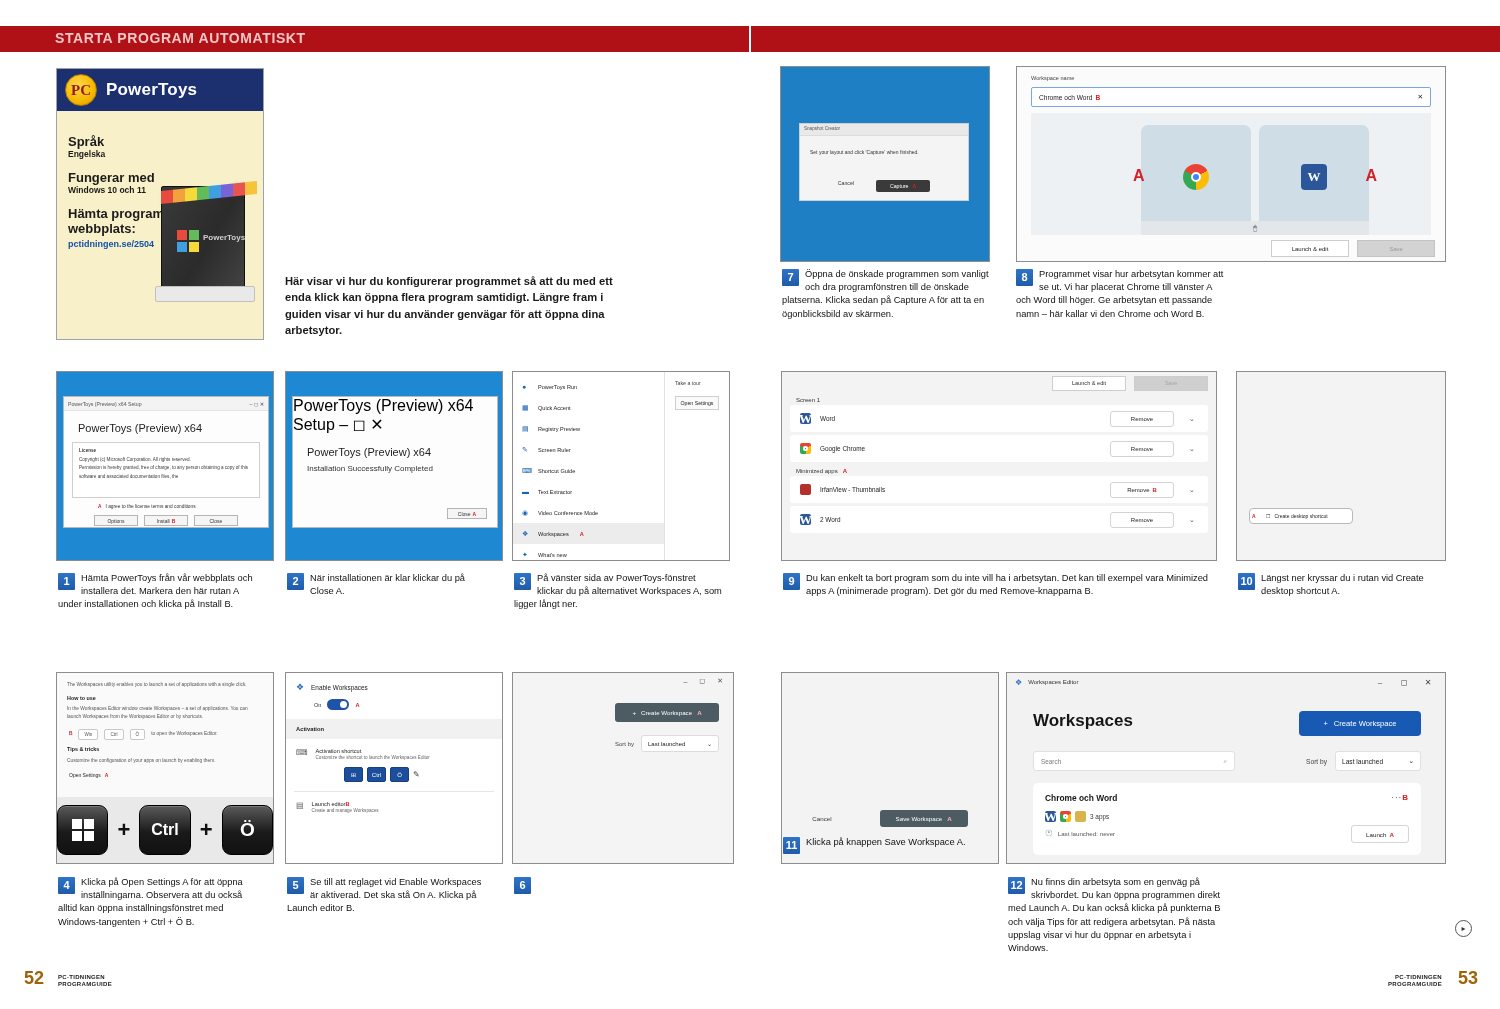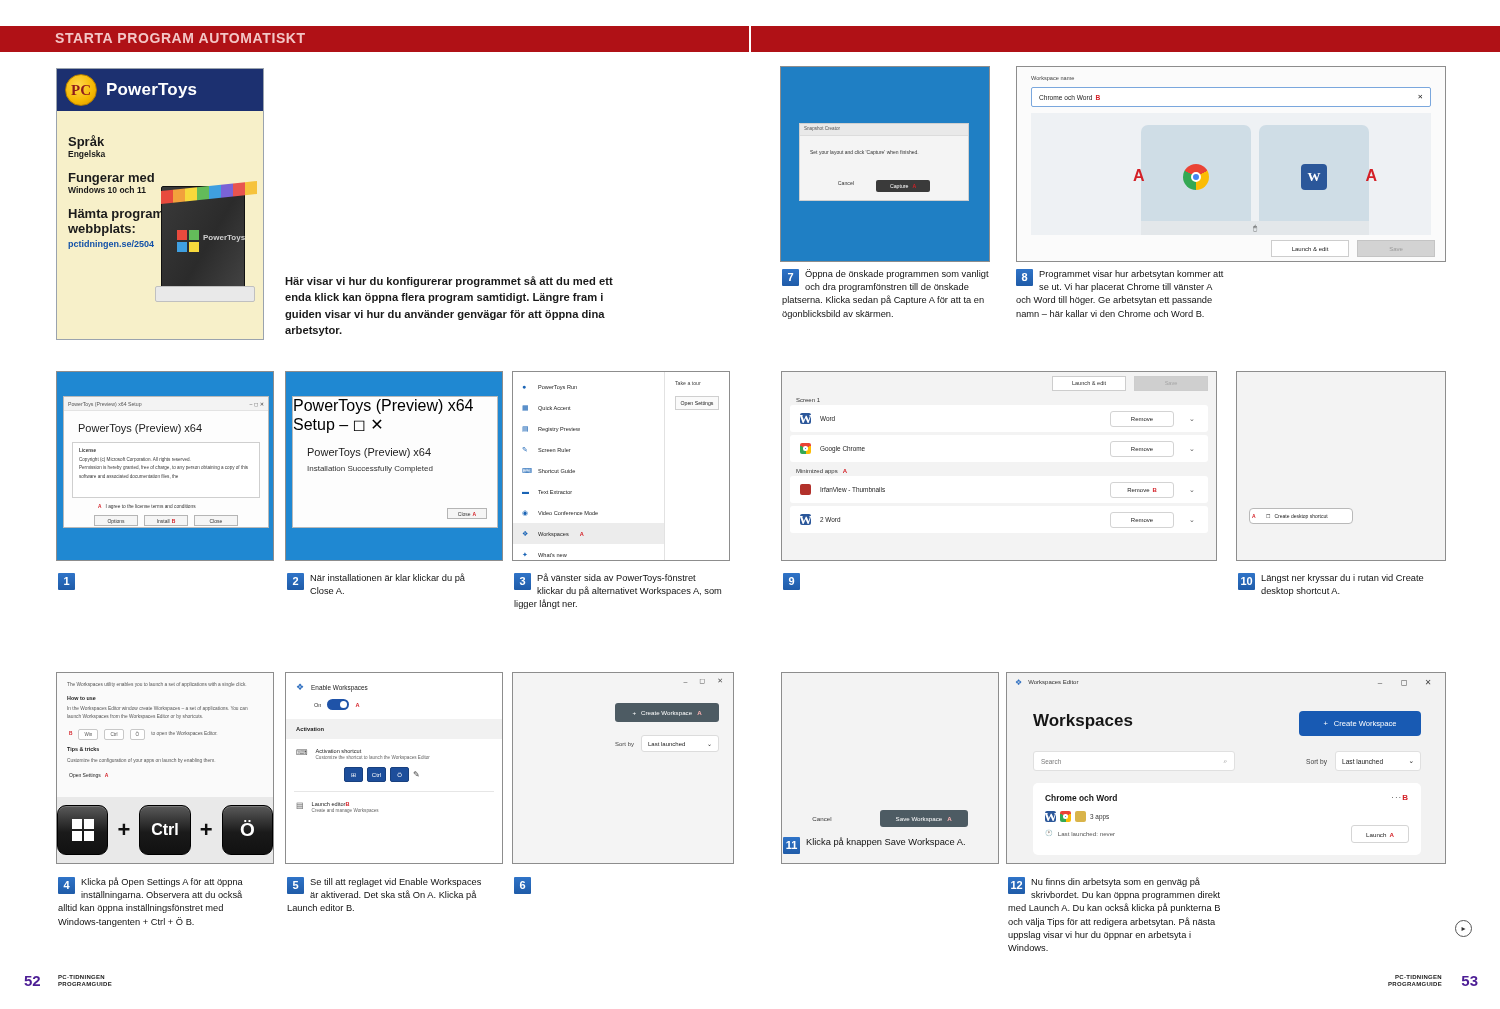--- a/index.html
+++ b/index.html
@@ -344,21 +344,21 @@
   .chrome { width: 26px; height: 26px; border-radius: 50%;
     background: conic-gradient(from -60deg, #ea4335 0deg 120deg, #fbbc05 120deg 240deg, #34a853 240deg 360deg);
     position: relative; }
   .chrome::after { content:""; position:absolute; inset:31%; border-radius:50%; background:#4285f4; border:2px solid #fff; }
   .word { width: 26px; height: 26px; border-radius: 4px; background: #2b579a; position: relative; }
   .word::after { content:"W"; position:absolute; inset:0; display:flex; align-items:center; justify-content:center;
     color:#fff; font-size:13px; font-weight:bold; font-family:"Liberation Serif", serif; }
   .ic-sm { width: 11px; height: 11px; border-radius: 2px; }
 
   
-  .pgnum { position: absolute; bottom: 20px; font-size: 15px; font-weight: bold; color: #4c1d95; }
+  .pgnum { position: absolute; bottom: 20px; font-size: 18px; font-weight: bold; color: #a16207; }
   .flogo { position: absolute; bottom: 21px; font-size: 6px; font-weight: bold; color: #1a1a1a; line-height: 1.15; letter-spacing: .3px; }
   .arrow {
     position: absolute; right: 28px; bottom: 72px; width: 17px; height: 17px;
     border: 1px solid #555; border-radius: 50%;
     display: flex; align-items: center; justify-content: center; font-size: 8px; color: #333;
   }
 </style>
 </head>
 <body>
 
@@ -537,20 +537,21 @@
         </div>
     </div>
     <div class="right">
       <div class="rtitle">Take a tour</div>
       <div class="rbtn">Open Settings</div>
     </div>
   </div>
 
   <div class="cap" style="left:58px; top:572px; width:204px;">
     <span class="num">1</span>
+    <span>Hämta PowerToys från vår webbplats och installera det. Markera den här rutan A under installationen och klicka på Install B.</span>
   </div>
   <div class="cap" style="left:287px; top:572px; width:204px;">
     <span class="num">2</span>
     <span>När installationen är klar klickar du på Close A.</span>
   </div>
   <div class="cap" style="left:514px; top:572px; width:210px;">
     <span class="num">3</span>
     <span>På vänster sida av PowerToys-fönstret klickar du på alternativet Workspaces A, som ligger långt ner.</span>
   </div>
 
@@ -600,20 +601,21 @@
   <div class="shot cds" style="left:1236px; top:371px; width:210px; height:190px;">
     <div class="pill">
       <span class="mk" style="position:absolute;left:2px">A</span>
       <span>☐</span>
       <span>Create desktop shortcut</span>
     </div>
   </div>
 
   <div class="cap" style="left:783px; top:572px; width:430px;">
     <span class="num">9</span>
+    <span>Du kan enkelt ta bort program som du inte vill ha i arbetsytan. Det kan till exempel vara Minimized apps A (minimerade program). Det gör du med Remove-knapparna B.</span>
   </div>
   <div class="cap" style="left:1238px; top:572px; width:206px;">
     <span class="num">10</span>
     <span>Längst ner kryssar du i rutan vid Create desktop shortcut A.</span>
   </div>
 
   <div class="shot howto" style="left:56px; top:672px; width:218px; height:192px;">
     <div class="txt">The Workspaces utility enables you to launch a set of applications with a single click.</div>
     <div class="txt" style="padding-top:0">
       <h5>How to use</h5>

